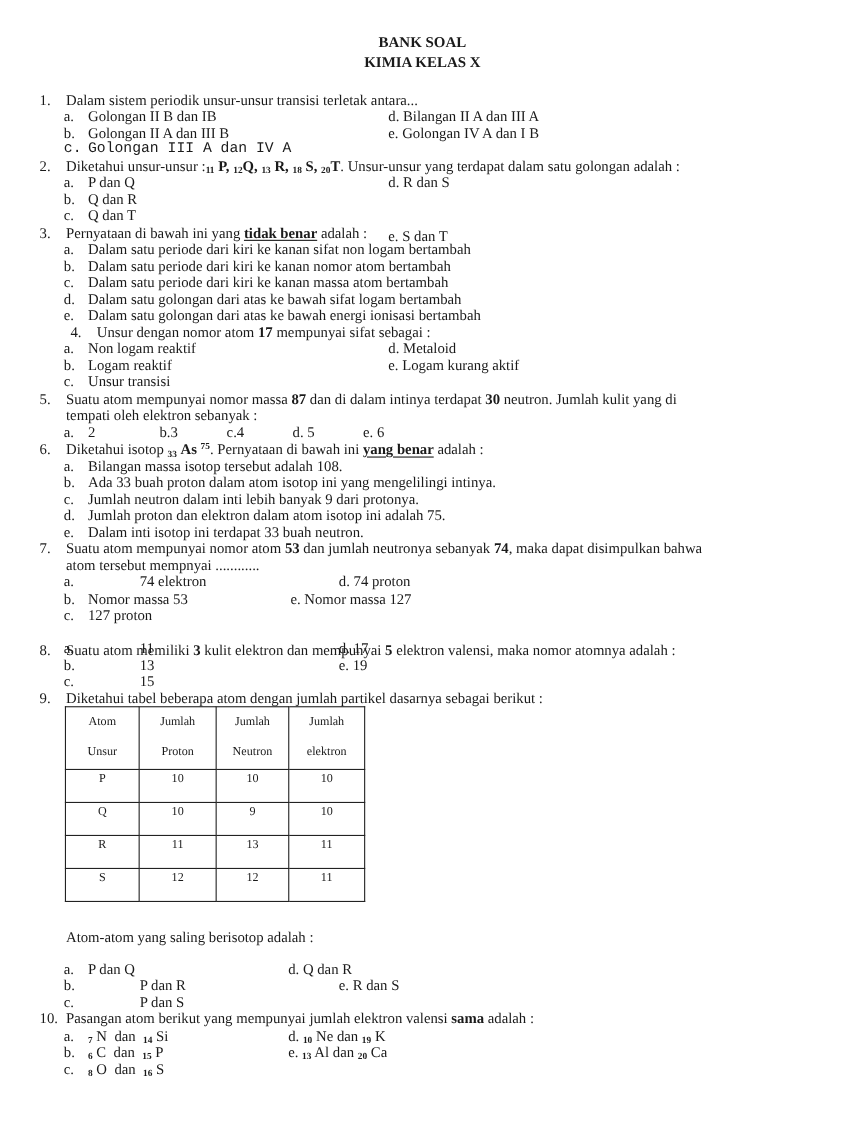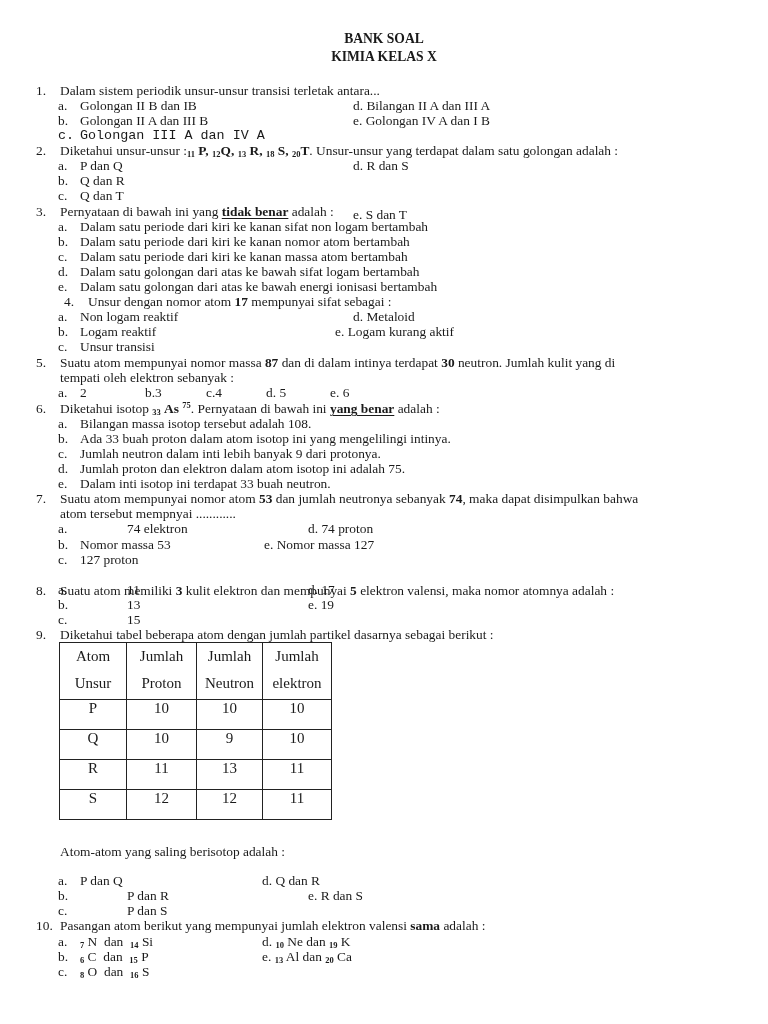--- a/index.html
+++ b/index.html
@@ -11,21 +11,21 @@
   .ab { position: absolute; white-space: nowrap; line-height: 15px; }
   .title { font-weight: bold; font-size: 13.6px; left: 0; width: 768px; text-align: center; }
   .b { font-weight: bold; }
   .u { text-decoration: underline; text-decoration-thickness: 1px; text-underline-offset: 2px; }
   sub.s { font-size: 8.5px; font-weight: bold; vertical-align: -2px; line-height: 0; }
   sup.s { font-size: 8.5px; font-weight: bold; vertical-align: 5px; line-height: 0; }
   .num { display: inline-block; width: 24px; }
   .opt { display: inline-block; width: 22px; }
   table.atoms {
     position: absolute; left: 59px; top: 642px; border-collapse: collapse;
-    font-size: 15px; text-align: center;
+    font-size: 11px; text-align: center;
   }
   table.atoms td { border: 1.4px solid #222; padding: 0; vertical-align: top; }
   table.atoms tr.head td { height: 56px; line-height: 27px; padding-top: 0px; }
   table.atoms tr.row td { height: 28px; line-height: 14px; padding-top: 1px; }
   .c0 { width: 66px; } .c1 { width: 69px; } .c2 { width: 65px; } .c3 { width: 68px; }
 </style>
 </head>
 <body>
 
 <div class="ab title" style="top:31px;">BANK SOAL</div>
@@ -50,21 +50,21 @@
 <div class="ab" style="left:58px;top:234px;"><span class="opt">b.</span><span>Dalam satu periode dari kiri ke kanan nomor atom bertambah</span></div>
 <div class="ab" style="left:58px;top:249px;font-family:Liberation Serif, serif;"><span class="opt">c.</span><span>Dalam satu periode dari kiri ke kanan massa atom bertambah</span></div>
 <div class="ab" style="left:58px;top:264px;"><span class="opt">d.</span><span>Dalam satu golongan dari atas ke bawah sifat logam bertambah</span></div>
 <div class="ab" style="left:58px;top:279px;"><span class="opt">e.</span><span>Dalam satu golongan dari atas ke bawah energi ionisasi bertambah</span></div>
 
 <div class="ab" style="left:36px;top:294px;margin-left:28px;"><span class="num">4.</span><span>Unsur dengan nomor atom </span><span class="b">17</span><span> mempunyai sifat sebagai :</span></div>
 <div class="ab" style="left:58px;top:309px;"><span class="opt">a.</span><span>Non logam reaktif</span></div>
 <div class="ab" style="left:58px;top:324px;"><span class="opt">b.</span><span>Logam reaktif</span></div>
 <div class="ab" style="left:58px;top:339px;"><span class="opt">c.</span><span>Unsur transisi</span></div>
 <div class="ab" style="left:353px;top:309px;">d. Metaloid</div>
-<div class="ab" style="left:335px;top:324px;">e. Logam kurang aktif</div>
+<div class="ab" style="left:353px;top:324px;">e. Logam kurang aktif</div>
 
 <div class="ab" style="left:36px;top:355px;"><span class="num">5.</span><span>Suatu atom mempunyai nomor massa </span><span class="b">87</span><span> dan di dalam intinya terdapat </span><span class="b">30</span><span> neutron. Jumlah kulit yang di</span></div>
 <div class="ab" style="left:60px;top:370px;">tempati oleh elektron sebanyak :</div>
 <div class="ab" style="left:58px;top:385px;"><span class="opt">a.</span><span>2</span></div>
 <div class="ab" style="left:145px;top:385px;">b.3</div>
 <div class="ab" style="left:206px;top:385px;">c.4</div>
 <div class="ab" style="left:266px;top:385px;">d. 5</div>
 <div class="ab" style="left:330px;top:385px;">e. 6</div>
 
 <div class="ab" style="left:36px;top:401px;"><span class="num">6.</span><span>Diketahui isotop </span> <sub class="s">33</sub> <span class="b">As</span> <sup class="s">75</sup><span>. Pernyataan di bawah ini </span><span class="b u">yang benar</span><span> adalah :</span></div>

